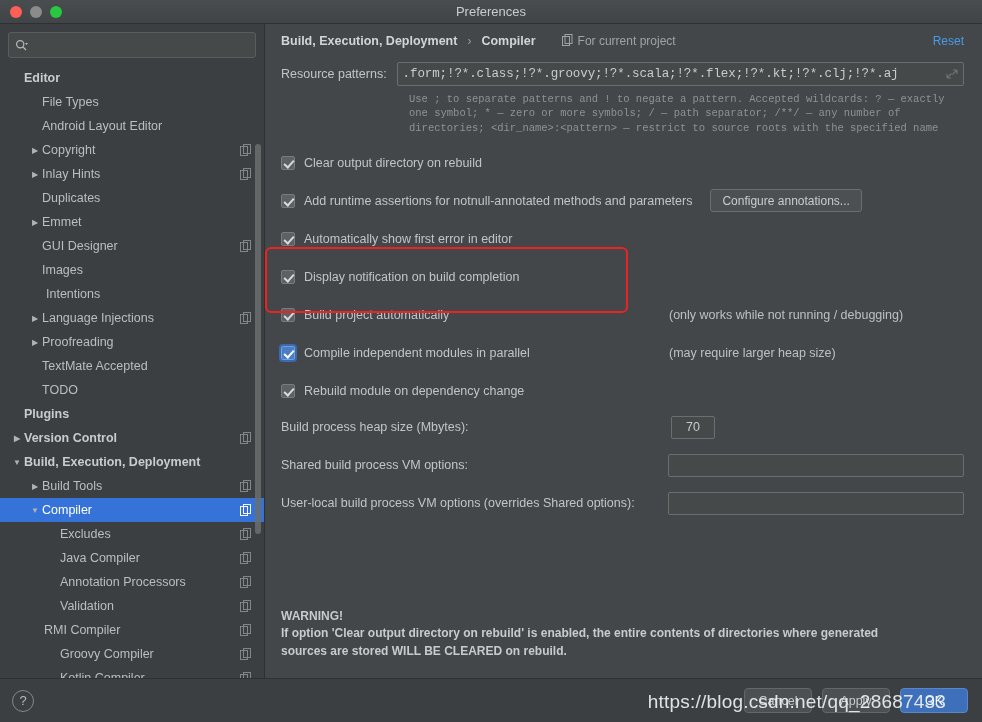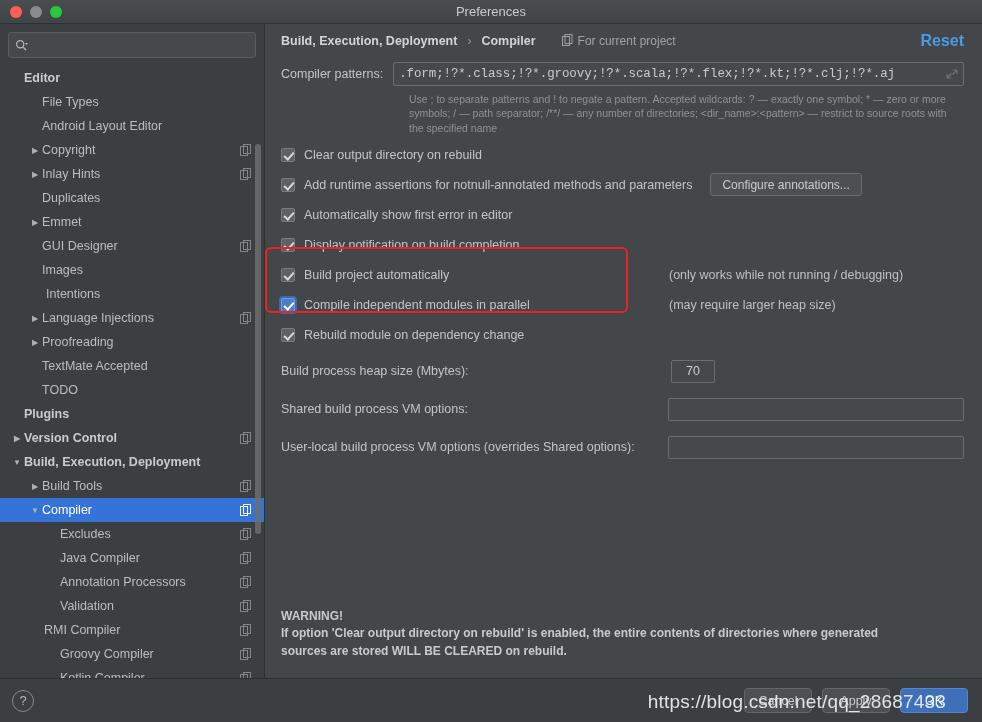--- a/index.html
+++ b/index.html
@@ -128,21 +128,21 @@
   }
   .bc-a { font-size: 12.5px; font-weight: bold; color: #d2d5d7; }
   .bc-sep { font-size: 12px; color: #9a9d9f; padding: 0 2px;}
   .bc-b { font-size: 12.5px; font-weight: bold; color: #d2d5d7; }
   .bc-proj {
     margin-left: 18px;
     font-size: 12px; color: #9fa3a5;
     display: flex; align-items: center; gap: 5px;
   }
   .bc-spacer { flex: 1 1 auto; }
-  .reset { font-size: 16px; font-weight: bold; color: #4a9ae8; cursor: pointer; }
+  .reset { font-size: 12px; font-weight: normal; color: #4a9ae8; cursor: pointer; }
 
   .content { padding: 0 18px 0 16px; }
 
   .rp-row { display: flex; align-items: center; gap: 10px; margin-top: 4px;}
   .rp-label { font-size: 12.5px; color: #c2c5c7; flex: 0 0 auto; }
   .rp-field {
     flex: 1 1 auto;
     height: 24px;
     background: #45494a;
     border: 1px solid #6a6e70;
@@ -162,27 +162,28 @@
   }
   .expand-ico { flex: 0 0 14px; width: 14px; height: 14px; opacity: .5; }
 
   .help-text {
     margin-left: 128px;
     margin-top: 6px;
     font-size: 10.5px;
     color: #8e9294;
     line-height: 1.38;
     max-width: 545px;
+    font-family: Liberation Mono, monospace;
   }
 
   
   .cb-row {
     display: flex; align-items: center;
     height: 21px;
-    margin-top: 9px;
+    margin-top: 17px;
     position: relative;
   }
   .cb {
     width: 14px; height: 14px; flex: 0 0 14px;
     background: #5d6163;
     border: 1px solid #787c7e;
     border-radius: 2px;
     margin-right: 9px;
     position: relative;
   }
@@ -525,21 +526,21 @@
           </span>
           <span>For current project</span>
         </span>
         <span class="bc-spacer"></span>
         <span class="reset">Reset</span>
       </div>
 
       <div class="content">
 
         <div class="rp-row">
-          <span class="rp-label">Compiler patterns:</span>
+          <span class="rp-label">Resource patterns:</span>
           <span class="rp-field">
             <input type="text" value=".form;!?*.class;!?*.groovy;!?*.scala;!?*.flex;!?*.kt;!?*.clj;!?*.aj" style="">
             <span class="expand-ico">
               <svg width="14" height="14" viewBox="0 0 14 14">
                 <path d="M12 3 L12 7 M12 3 L8 3 M12 3 L7.5 7.5" stroke="#9a9d9f" stroke-width="1.1" fill="none"></path>
                 <path d="M2 11 L6 11 M2 11 L2 7 M2 11 L6.5 6.5" stroke="#9a9d9f" stroke-width="1.1" fill="none"></path>
               </svg>
             </span>
           </span>
         </div>

